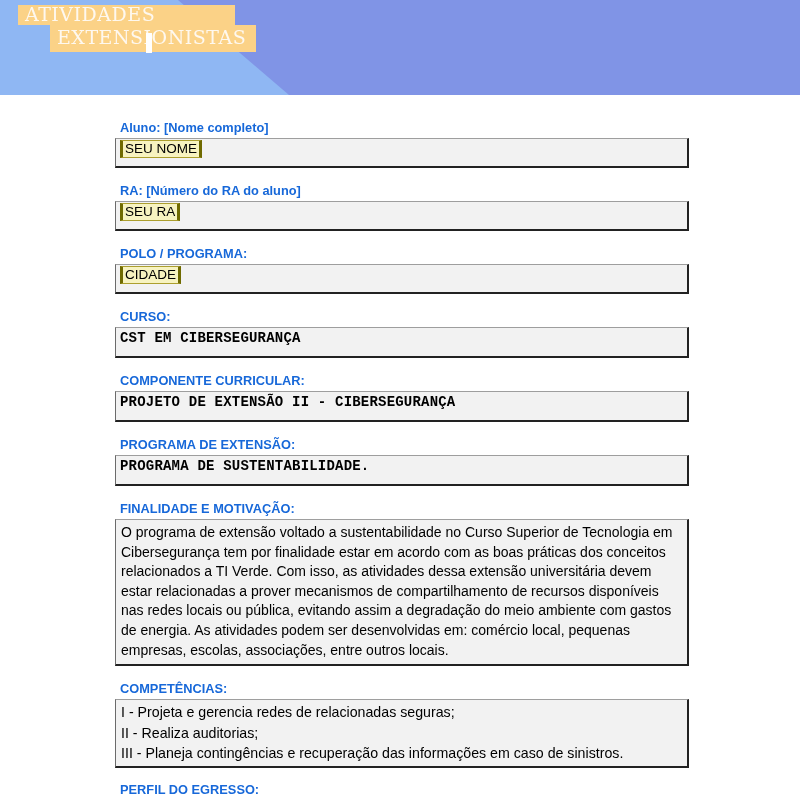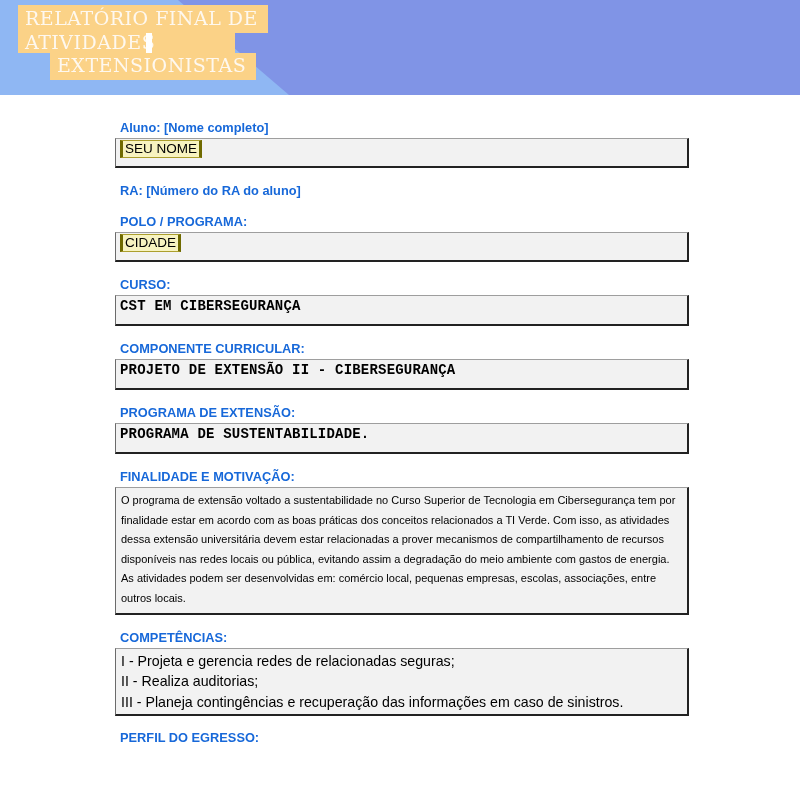--- a/index.html
+++ b/index.html
@@ -32,47 +32,47 @@
   .field { margin-bottom:15px; }
   .field.compact { margin-bottom:14px; }
   .field-label { margin:0 0 2px 5px; font-size:12.8px; font-weight:bold; color:#1768d9; line-height:16px; }
   .field-box { background:#f2f2f2; border:1px solid #6b6b6b; border-top-color:#9e9e9e;
                border-right:2px solid #222; border-bottom:2px solid #222;
                padding:0 5px 8px 4px; font-size:14px; line-height:19px; color:#000; min-height:22px; }
   .bold-value { font-weight:bold; letter-spacing:0.2px;font-family:Liberation Mono, monospace; }
   .hl-value { display:inline-block; background:#f7f3c0; color:#000;
               border:1px solid #ac9f2e; border-left:3px solid #6f6a00; border-right:3px solid #6f6a00;
               padding:0 2px; font-size:13.5px; line-height:16px; margin-top:1px; }
-  .field-box.para { padding:3px 6px 4px 5px; line-height:19.6px; font-size:11px; }
+  .field-box.para { padding:3px 6px 4px 5px; line-height:19.6px; font-size:14px; }
   .field-box.lines { padding:2px 6px 2px 5px; }
   .field-box.lines .line { line-height:20.5px; font-size:14.2px; }
 </style>
 </head>
 <body>
 
 <div class="page">
 
   <div class="header">
     <div class="header-light"></div>
     <div class="banner">
-      <span class="banner-line l1">RELATÓRIO FINAL DE</span>
       <span class="banner-line l2">ATIVIDADES</span>
       <span class="banner-line l3">EXTENSIONISTAS</span>
     </div>
     <div class="gap-stripe"></div>
   </div>
 
 
   <div class="fields">
       <div class="field">
         <div class="field-label">Aluno: [Nome completo]</div>
         <div class="field-box"><span class="hl-value">SEU NOME</span></div>
       </div>
       <div class="field">
         <div class="field-label">RA: [Número do RA do aluno]</div>
+        <div class="field-box"><span class="hl-value">SEU RA</span></div>
       </div>
       <div class="field">
         <div class="field-label">POLO / PROGRAMA:</div>
         <div class="field-box"><span class="hl-value">CIDADE</span></div>
       </div>
       <div class="field">
         <div class="field-label">CURSO:</div>
         <div class="field-box"><span class="bold-value">CST EM CIBERSEGURANÇA</span></div>
       </div>
       <div class="field">

